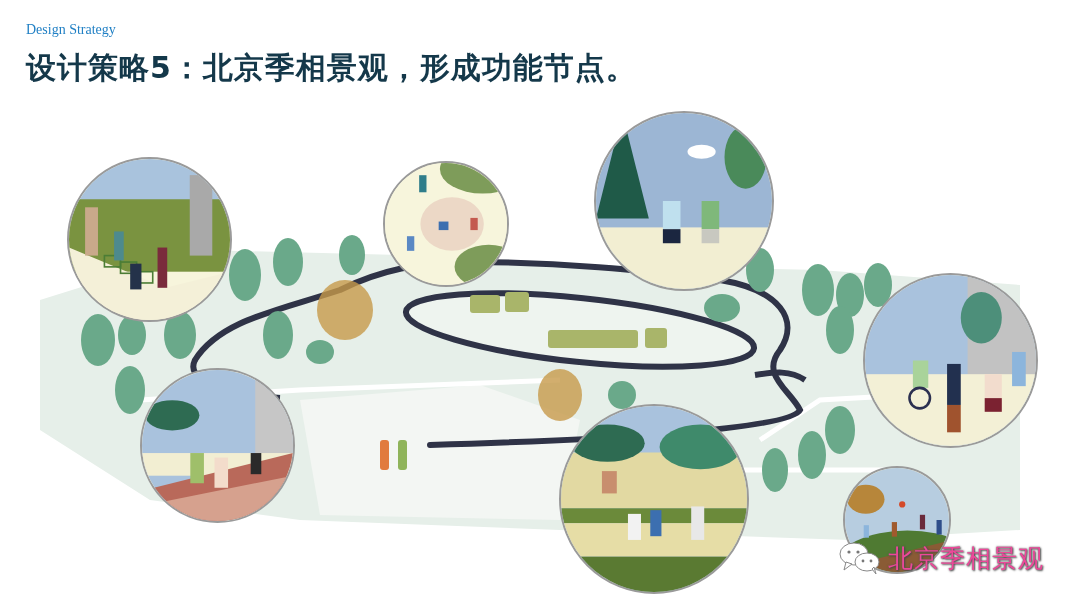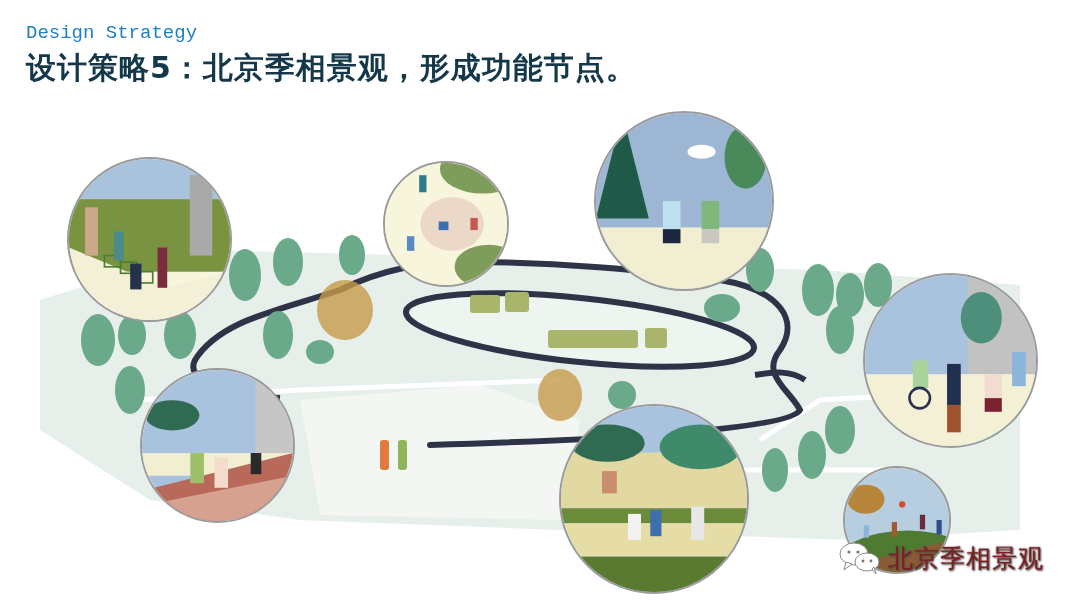--- a/index.html
+++ b/index.html
@@ -1,24 +1,24 @@
 <!DOCTYPE html>
 <html><head>
 <meta charset="utf-8">
 <style>
   * { box-sizing: border-box; margin: 0; padding: 0; }
   body { width: 1080px; height: 608px; background: #ffffff; position: relative; overflow: hidden; font-family: "Liberation Sans", sans-serif; }
-  .subtitle { position: absolute; left: 26px; top: 22px; font-size: 19px; color: #1f7fc4; font-family: Liberation Mono, monospace; text-align: center; }
+  .subtitle { position: absolute; left: 26px; top: 22px; font-size: 14px; color: #1f7fc4; font-family: Liberation Serif, serif; text-align: center; }
   .title { position: absolute; left: 26px; top: 48px; font-size: 30px; font-weight: bold; color: #14384a; font-family: "DejaVu Sans", sans-serif; letter-spacing: 1px; }
   .map { position: absolute; left: 0; top: 0; width: 1080px; height: 608px; }
   .bubble { position: absolute; border-radius: 50%; border: 2px solid #9a9a9a; overflow: hidden; background: #f7f5dc; }
   .bubble svg { width: 100%; height: 100%; display: block; }
   .watermark { position: absolute; left: 838px; top: 540px; display: flex; align-items: center; gap: 6px; }
   .wm-icon { width: 44px; height: 36px; }
-  .wm-text { font-size: 25px; color: #7f1d1d; font-family: "DejaVu Sans", sans-serif; text-shadow: 0 0 2px #555, 1px 1px 2px #444; letter-spacing: 1px; }
+  .wm-text { font-size: 25px; color: #ec4899; font-family: "DejaVu Sans", sans-serif; text-shadow: 0 0 2px #555, 1px 1px 2px #444; letter-spacing: 1px; }
 </style>
 </head>
 <body>
 
 <div>
   <div class="subtitle">Design Strategy</div>
   <div class="title">设计策略5：北京季相景观，形成功能节点。</div>
 </div>
 
 <svg class="map" viewBox="0 0 1080 608">

